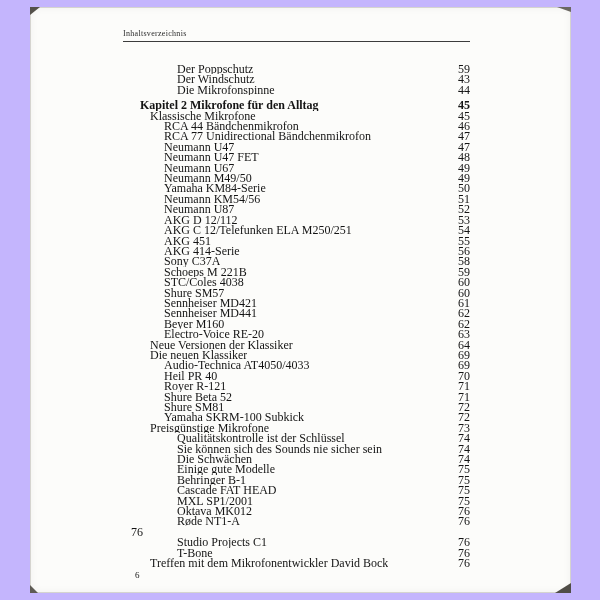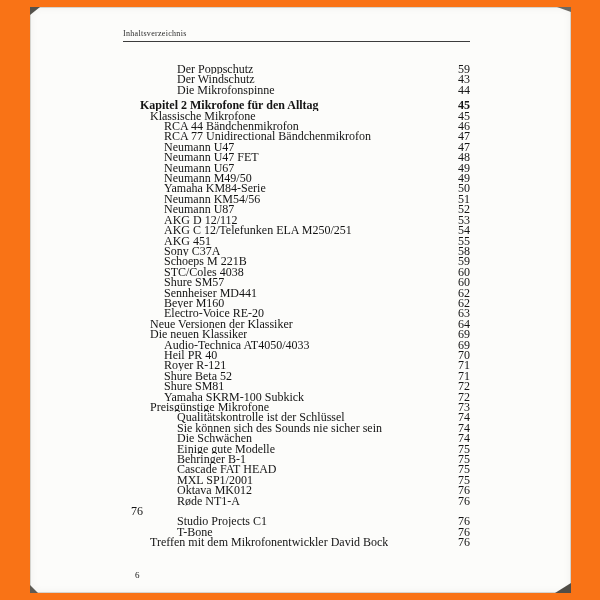--- a/index.html
+++ b/index.html
@@ -3,21 +3,21 @@
 <meta charset="utf-8">
 <style>
   html,body{margin:0;padding:0;}
   body{
     width:600px;height:600px;
     background:#e8e8e6;
     font-family:"Liberation Serif", serif;
   }
   .scan{
     position:relative;width:600px;height:600px;
-    background:#f97316;overflow:hidden;
+    background:#c4b5fd;overflow:hidden;
   }
   .page{
     position:absolute;left:30px;top:7px;width:541px;height:586px;
     background:#fcfcfa;
     border:1px solid #d5d4cf;
     box-sizing:border-box;
     box-shadow:inset 0 0 8px rgba(0,0,0,0.05);
   }
   .corner{position:absolute;}
   .corner.tl{left:-1px;top:-1px;width:10px;height:8px;background:#55514b;clip-path:polygon(0 0,100% 0,0 100%);}
@@ -128,34 +128,42 @@
         </div>
         <div class="toc-row lvl2">
           <span class="toc-label">AKG C 12/Telefunken ELA M250/251</span>
           <span class="toc-page">54</span>
         </div>
         <div class="toc-row lvl2">
           <span class="toc-label">AKG 451</span>
           <span class="toc-page">55</span>
         </div>
         <div class="toc-row lvl2">
+          <span class="toc-label">AKG 414-Serie</span>
+          <span class="toc-page">56</span>
+        </div>
+        <div class="toc-row lvl2">
           <span class="toc-label">Sony C37A</span>
           <span class="toc-page">58</span>
         </div>
         <div class="toc-row lvl2">
           <span class="toc-label">Schoeps M 221B</span>
           <span class="toc-page">59</span>
         </div>
         <div class="toc-row lvl2">
           <span class="toc-label">STC/Coles 4038</span>
           <span class="toc-page">60</span>
         </div>
         <div class="toc-row lvl2">
           <span class="toc-label">Shure SM57</span>
           <span class="toc-page">60</span>
+        </div>
+        <div class="toc-row lvl2">
+          <span class="toc-label">Sennheiser MD421</span>
+          <span class="toc-page">61</span>
         </div>
         <div class="toc-row lvl2">
           <span class="toc-label">Sennheiser MD441</span>
           <span class="toc-page">62</span>
         </div>
         <div class="toc-row lvl2">
           <span class="toc-label">Beyer M160</span>
           <span class="toc-page">62</span>
         </div>
         <div class="toc-row lvl2">

